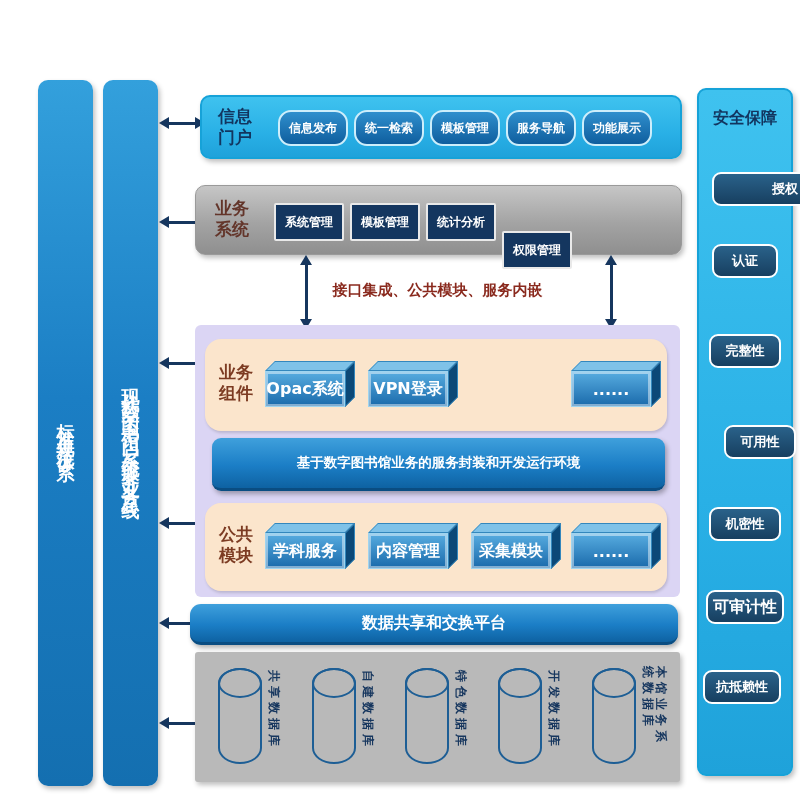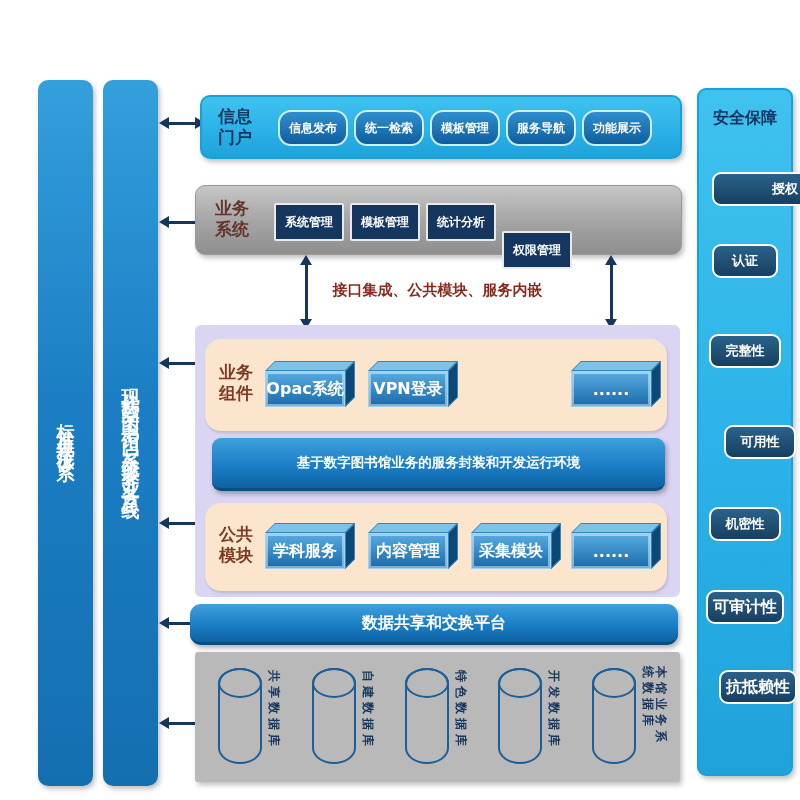--- a/index.html
+++ b/index.html
@@ -188,16 +188,16 @@
   </div>
 
   <div class="panel cyanbg" style="left:697px;top:88px;width:92px;height:684px;border-radius:9px;">
     <div class="caption" style="left:0;top:18px;width:92px;font-size:16px;color:#12355f;">安全保障</div>
     <div class="btn btn-sec" style="left:13px;top:82px;width:62px;height:30px;padding-left:40px;">授权</div>
     <div class="btn btn-sec" style="left:13px;top:154px;width:62px;height:30px;">认证</div>
     <div class="btn btn-sec" style="left:10px;top:244px;width:68px;height:30px;">完整性</div>
     <div class="btn btn-sec" style="left:10px;top:335px;width:68px;height:30px;margin-left:15px;">可用性</div>
     <div class="btn btn-sec" style="left:10px;top:417px;width:68px;height:30px;">机密性</div>
     <div class="btn btn-sec" style="left:7px;top:500px;width:74px;height:30px;font-size:16px;">可审计性</div>
-    <div class="btn btn-sec" style="left:20px;top:580px;width:74px;height:30px;font-size:16px;">抗抵赖性</div>
+    <div class="btn btn-sec" style="left:4px;top:580px;width:74px;height:30px;font-size:13px;">抗抵赖性</div>
   </div>
 
 </div>
 
 </body></html>

